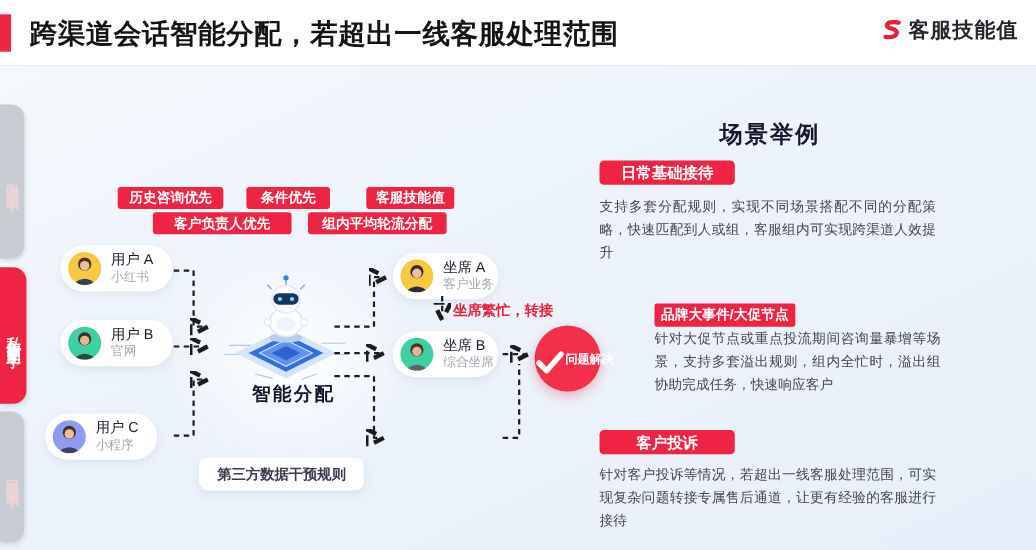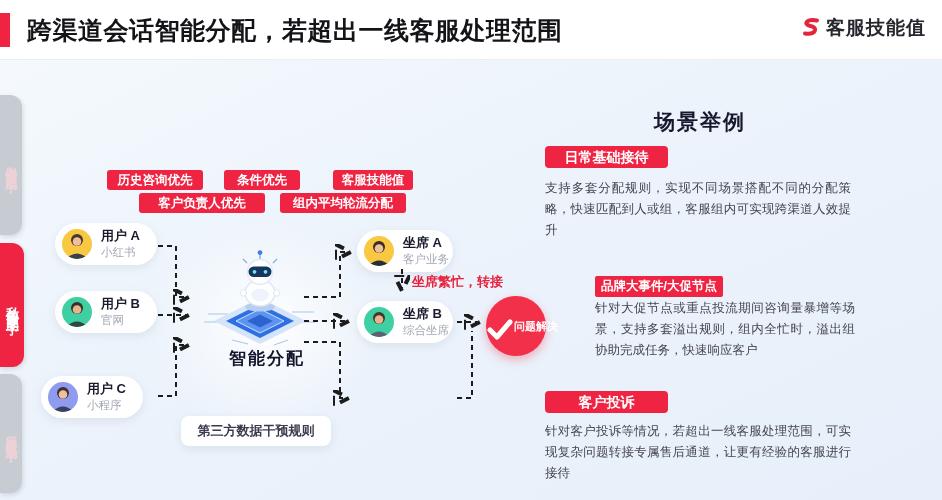--- a/index.html
+++ b/index.html
@@ -44,21 +44,21 @@
   #rt2 { left:333px; top:170px; width:80px; }
   #rt3 { left:139px; top:193px; width:126px; }
   #rt4 { left:280px; top:193px; width:126px; }
 
   
   .person-card { position:absolute; height:42px; background:#ffffff; border-radius:24px;
                  box-shadow:0 3px 8px rgba(140,155,180,.18); display:flex; align-items:center; }
   .avatar { width:30px; height:30px; border-radius:50%; margin-left:7px; overflow:hidden; flex:0 0 30px; }
   .avatar svg { display:block; }
   .p-text { margin-left:9px; line-height:1.15; }
-  .p-name { font-size:13px; font-weight:700; color:#1b1b2e; white-space:nowrap; }
+  .p-name { font-size:13px; font-weight:400; color:#1b1b2e; white-space:nowrap; }
   .p-sub  { font-size:11.5px; color:#a2a8b4; margin-top:2px; white-space:nowrap; }
   #user0 { left:55px; top:223px; width:102px; }
   #user1 { left:55px; top:291px; width:102px; }
   #user2 { left:41px; top:376px; width:102px; }
   #agent0 { left:357px; top:230px; width:96px; }
   #agent1 { left:357px; top:301px; width:96px; }
   #agent2 { left:357px; top:377px; width:96px; }
 
   
   .glow { position:absolute; left:150px; top:220px; width:230px; height:210px; border-radius:50%;

